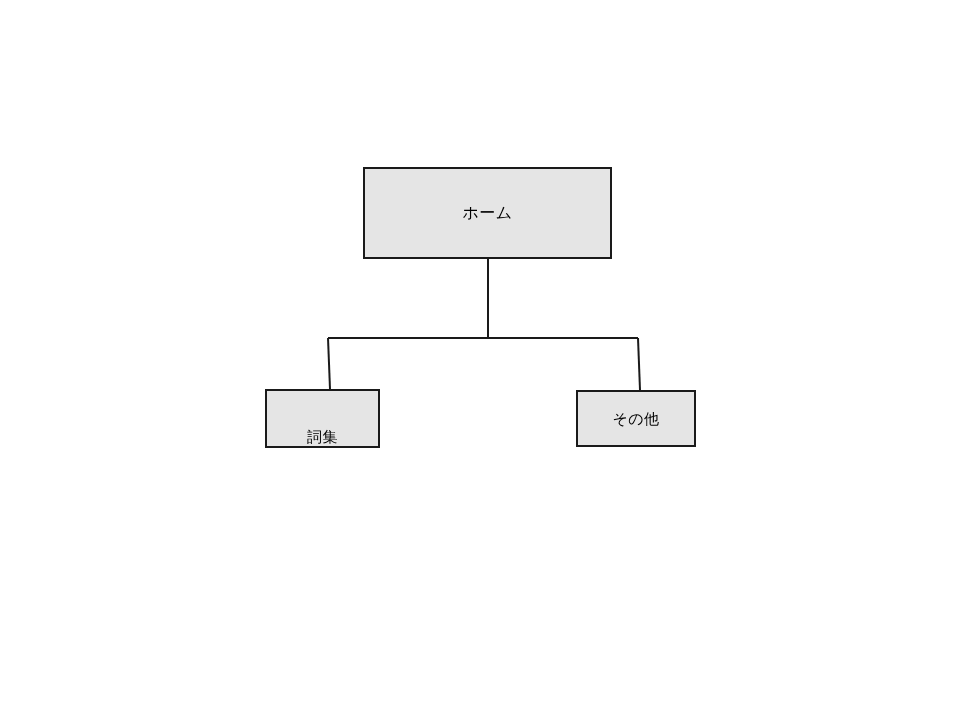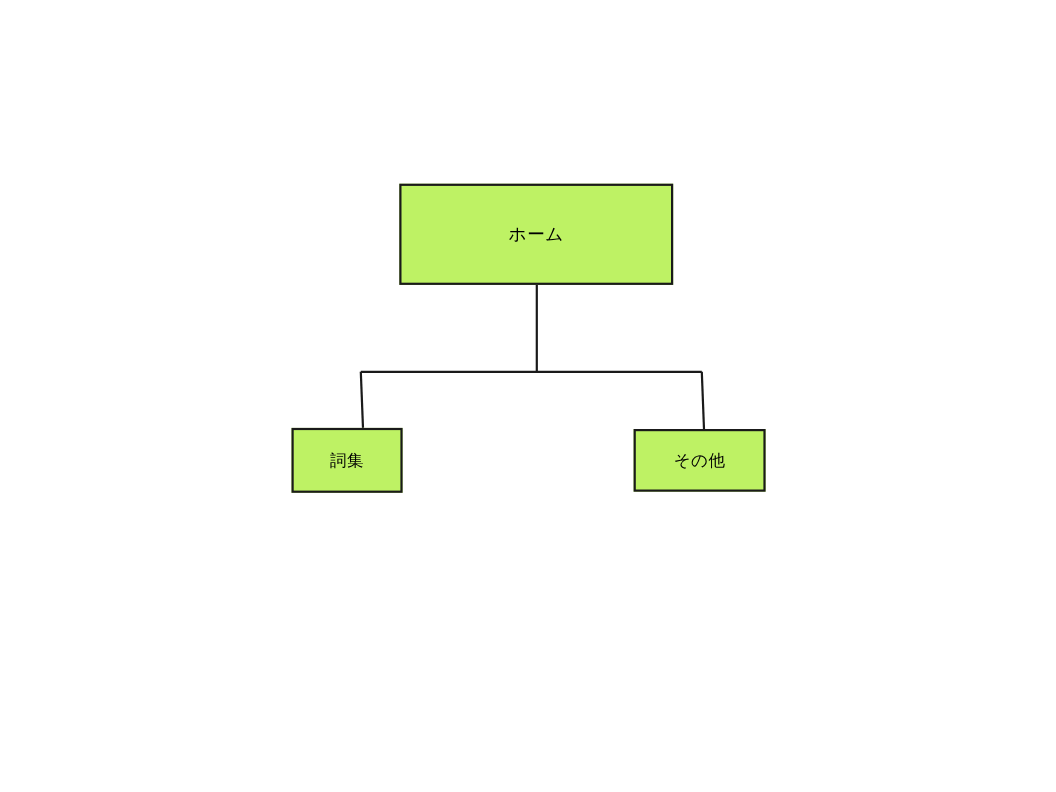--- a/index.html
+++ b/index.html
@@ -22,21 +22,21 @@
   #connector-layer {
     position: absolute;
     left: 0;
     top: 0;
     width: 960px;
     height: 720px;
   }
   .node {
     position: absolute;
     box-sizing: border-box;
-    background: #bef264;
+    background: #e5e5e5;
     border: 2px solid #1a1a1a;
     display: flex;
     align-items: center;
     justify-content: center;
     z-index: 2;
   }
   .node-label {
     color: #000000;
     line-height: 1.2;
     white-space: nowrap;
@@ -47,22 +47,23 @@
     top: 167px;
     width: 249px;
     height: 92px;
   }
   #node-root .node-label {
     font-size: 16px;
   }
   #node-child-0 {
     left: 265px;
     top: 389px;
-    width: 101px;
+    width: 115px;
     height: 59px;
+    align-items: flex-end;
   }
   #node-child-1 {
     left: 576px;
     top: 390px;
     width: 120px;
     height: 57px;
   }
   #node-child-0 .node-label,
   #node-child-1 .node-label {
     font-size: 15px;

